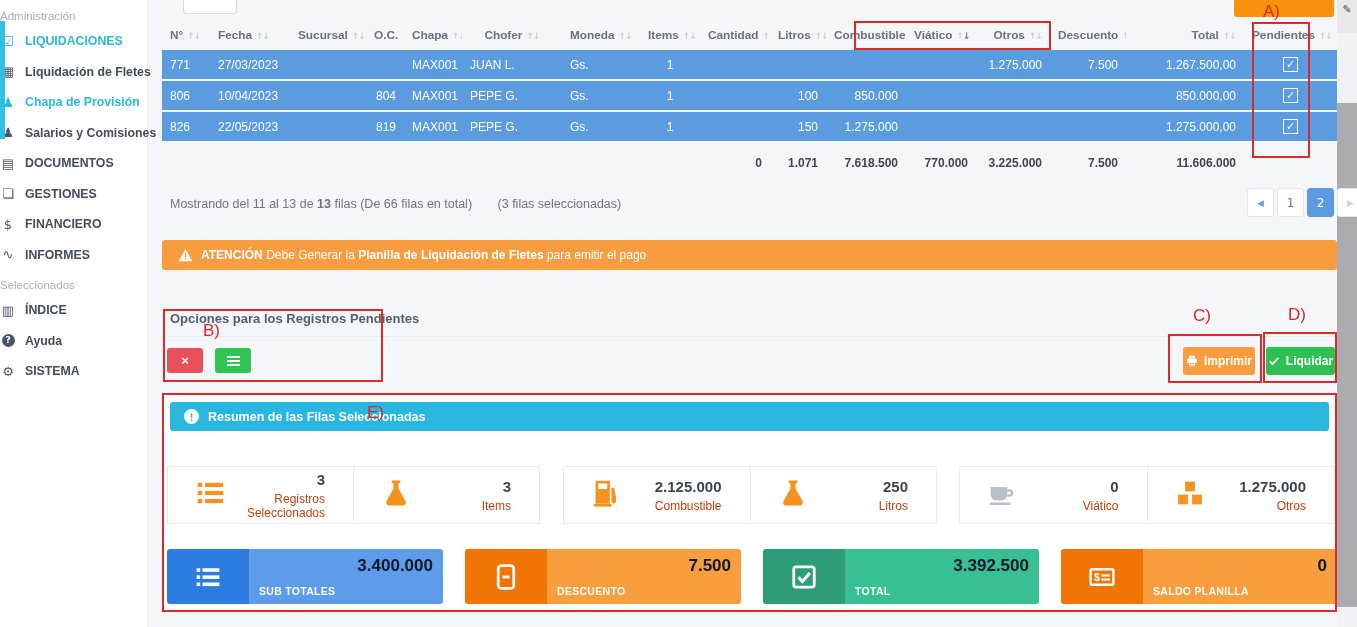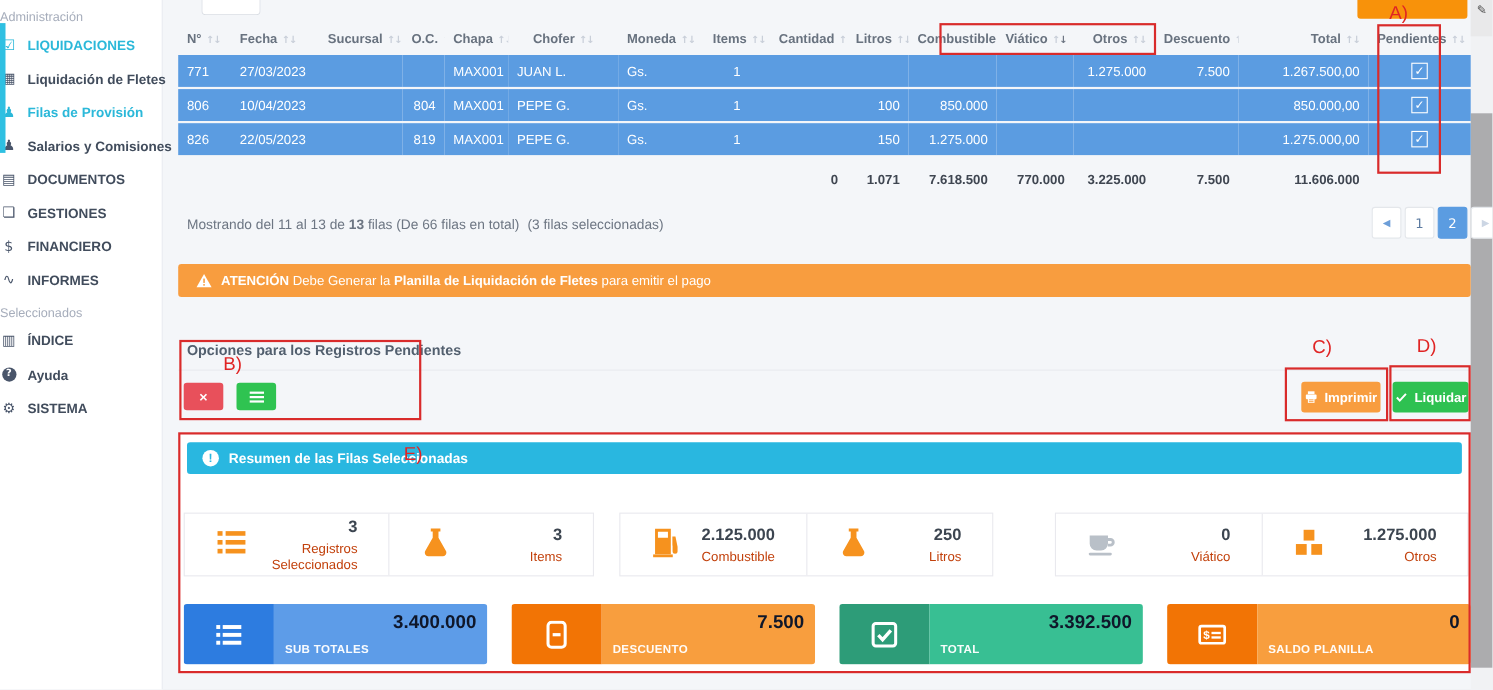--- a/index.html
+++ b/index.html
@@ -42,21 +42,21 @@
   .grid th:nth-child(16), .grid td:nth-child(16) { text-align:center; }
   .grid th:nth-child(3), .grid th:nth-child(6) { text-align:center; }
   .arrows { color:#c9cfd9; font-size:9px; margin-left:4px; letter-spacing:-1px; font-family:"DejaVu Sans",sans-serif; }
   .arrows .on { color:#6d7683; }
   .cb { width:15px; height:15px; border:1.6px solid #fff; margin:0 auto; display:flex; align-items:center; justify-content:center; cursor:pointer; }
   .cb .tick { color:#fff; font-size:11px; font-family:"DejaVu Sans",sans-serif; line-height:1; }
 
   
   .showing { position:absolute; left:170px; top:197px; font-size:12.5px; color:#6d7683; }
   .showing b { font-weight:700; }
-  .sel-note { margin-left:4px; }
+  .sel-note { margin-left:22px; }
   .pager { position:absolute; left:1247px; top:188px; display:flex; gap:3px; }
   .pg { width:27px; height:29px; background:#fff; border:1px solid #e4e7eb; border-radius:3px; display:flex; align-items:center; justify-content:center; font-size:12px; color:#5b7aa0; cursor:pointer; font-family:"DejaVu Sans",sans-serif; }
   .pg.arrow-prev { color:#6d9ed8; font-size:9px; }
   .pg.arrow-next { color:#ccd6e4; font-size:9px; }
   .pg.active { background:#5b9ce1; border-color:#5b9ce1; color:#fff; }
 
   
   .warnbar { position:absolute; left:162px; top:240px; width:1175px; height:30px; background:#f89d3f; border-radius:3px; display:flex; align-items:center; gap:8px; padding-left:16px; color:#fff; font-size:12px; }
   .warnbar b { font-weight:700; }
   .warnbar svg { width:15px; height:15px; }
@@ -119,21 +119,21 @@
         <span class="s-label">LIQUIDACIONES</span>
       </div>
 
       <div class="side-item">
         <span class="s-icon">▦</span>
         <span class="s-label">Liquidación de Fletes</span>
       </div>
 
       <div class="side-item active">
         <span class="s-icon">♟</span>
-        <span class="s-label">Filas de Provisión</span>
+        <span class="s-label">Chapa de Provisión</span>
       </div>
 
       <div class="side-item">
         <span class="s-icon">♟</span>
         <span class="s-label">Salarios y Comisiones</span>
       </div>
 
       <div class="side-item">
         <span class="s-icon">▤</span>
         <span class="s-label">DOCUMENTOS</span>
@@ -409,21 +409,21 @@
         <span class="stat-ic"><svg viewBox="0 0 16 16" fill="currentColor">
               <path d="M5.5.8h5v1.6h-1v3.2l3.9 6.9c.6 1.1-.2 2.7-1.5 2.7H4.1c-1.3 0-2.1-1.6-1.5-2.7l3.9-6.9V2.4h-1z"></path>
             </svg></span>
         <span class="stat-txt">
             <div class="stat-val">3</div>
             <div class="stat-lbl">Items</div>
           </span>
       </div>
     </div>
 
-    <div class="stat-block" style="left:401px; width:340px;">
+    <div class="stat-block" style="left:401px; width:374px;">
       <div class="stat-cell">
         <span class="stat-ic"><svg viewBox="0 0 16 16" fill="currentColor">
               <path fill-rule="evenodd" d="M2 1h8.2v13.2H2zM3.5 2.5h5.2v3.2H3.5z"></path>
               <path d="M11 5h1.6l1.1 5.3v2.4a1.3 1.3 0 0 1-2.6 0V9.6H11z"></path>
               <rect x="1" y="14.3" width="10.2" height="1.5"></rect>
             </svg></span>
         <span class="stat-txt">
             <div class="stat-val">2.125.000</div>
             <div class="stat-lbl">Combustible</div>
           </span>

